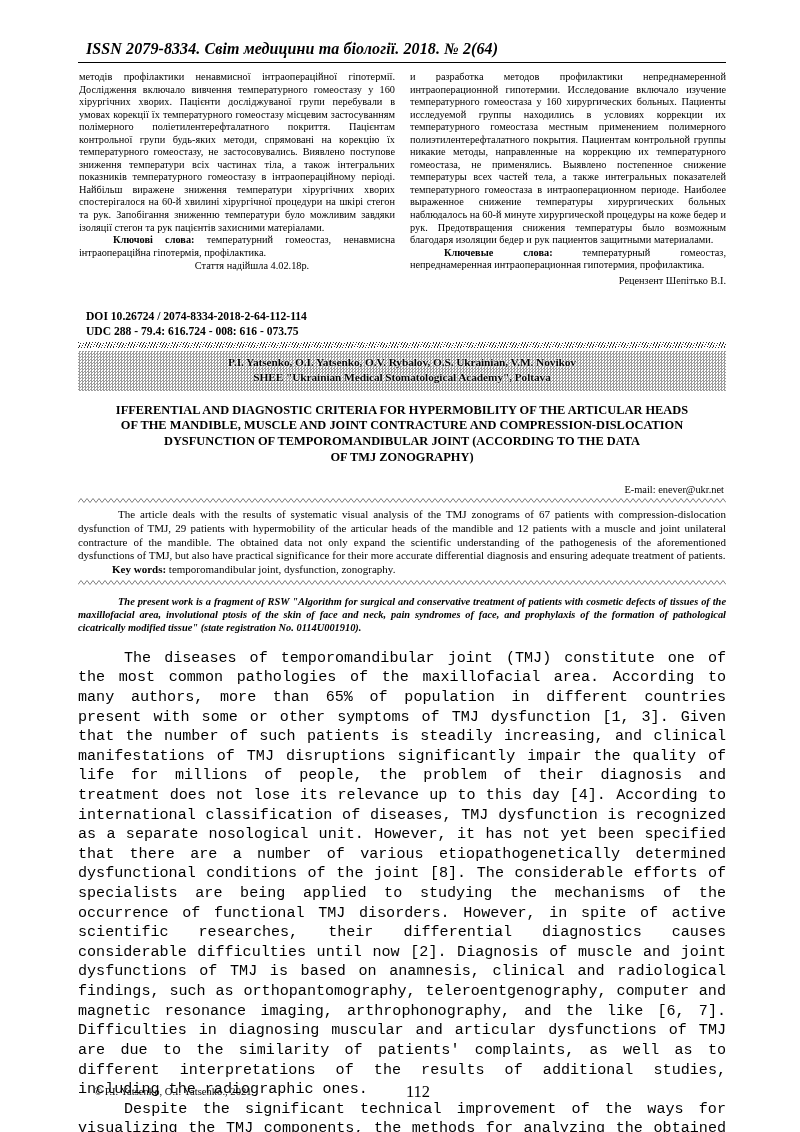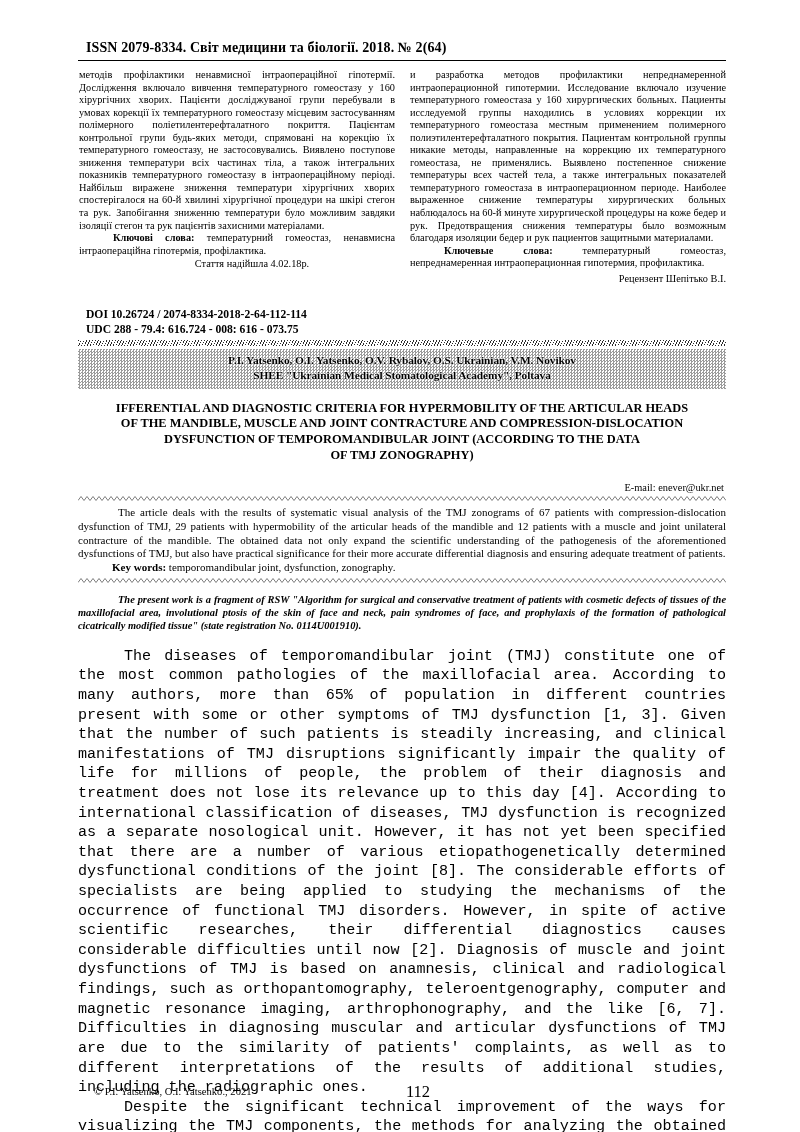--- a/index.html
+++ b/index.html
@@ -23,22 +23,23 @@
   .inner {
     position: absolute;
     left: 78px;
     top: 40px;
     width: 648px;
   }
 
   
   .running-head {
     font-family: "Liberation Serif", serif;
-    font-weight: bold;
-    font-size: 14px;
+    font-style: italic;
+    font-weight: bold;
+    font-size: 16px;
     letter-spacing: 0.1px;
     padding-left: 8px;
     padding-bottom: 2px;
   }
   .rule-double {
     border-top: 1.6px solid #000;
     height: 2px;
     margin-top: 2px;
     margin-bottom: 6px;
   }

